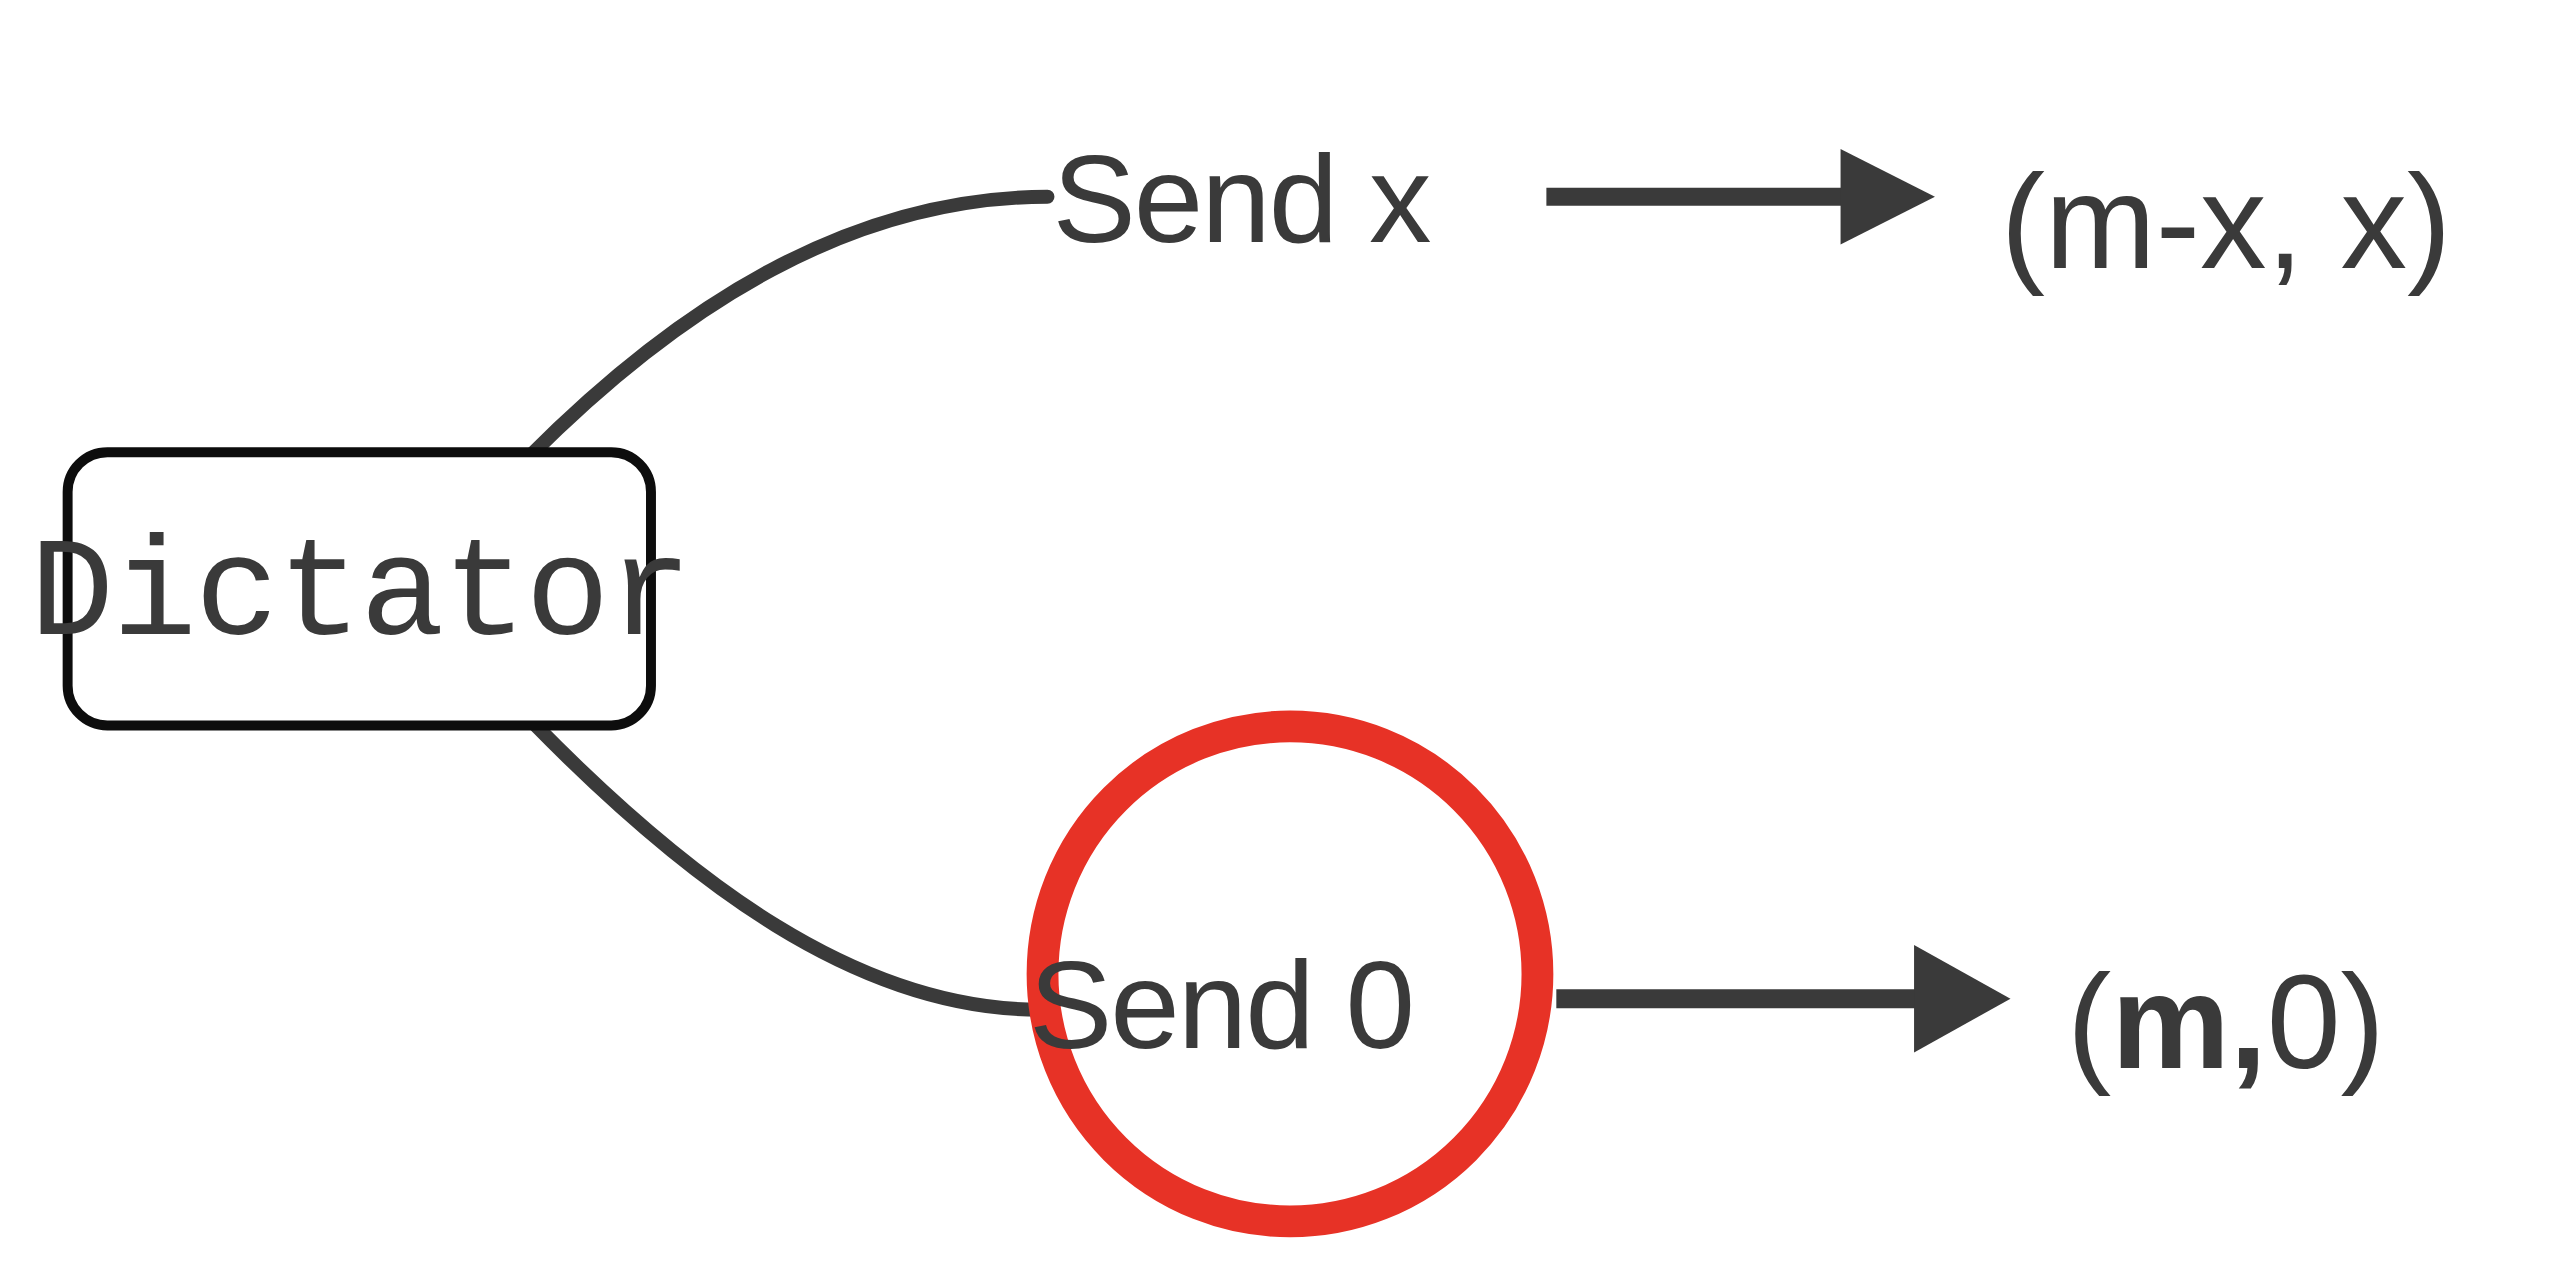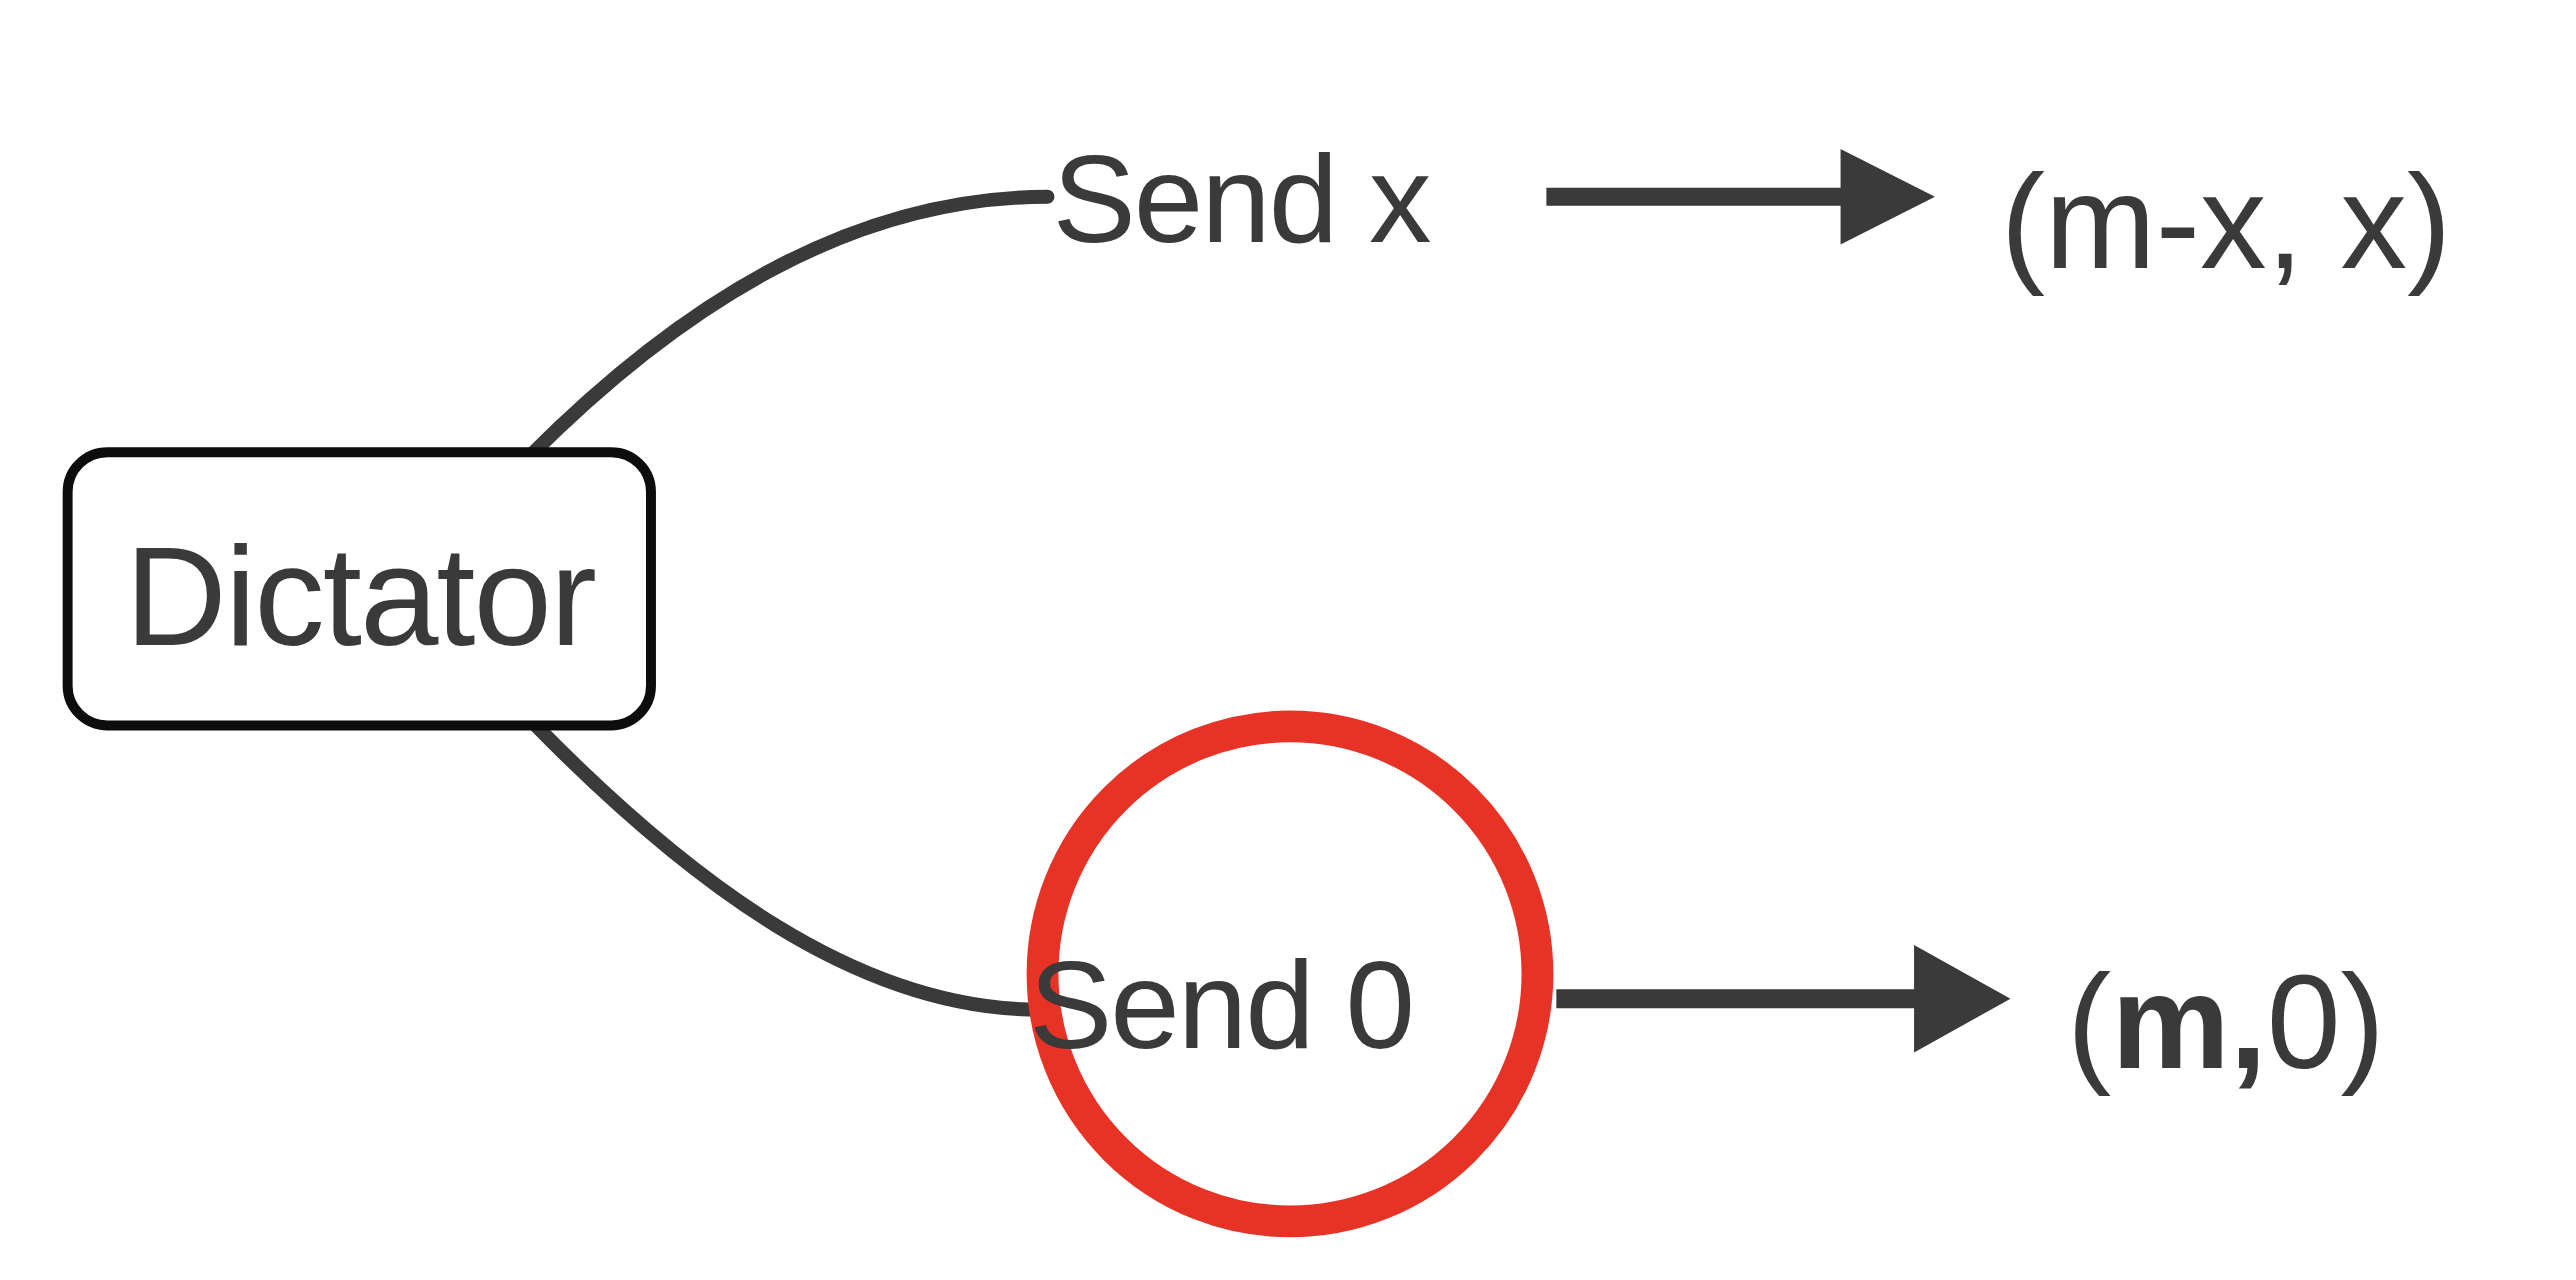--- a/index.html
+++ b/index.html
@@ -26,20 +26,21 @@
     position: absolute;
     transform: translate(-50%, -50%);
     color: #3a3a3a;
     white-space: nowrap;
     line-height: 1;
     user-select: none;
   }
   .node-label {
     font-size: 141px;
     letter-spacing: -2px;
+    font-family: Liberation Mono, monospace;
   }
   .action-label {
     font-size: 125px;
     letter-spacing: -2px;
   }
   .payoff-label {
     font-size: 133px;
     letter-spacing: 0;
   }
   .payoff-label .bold {

